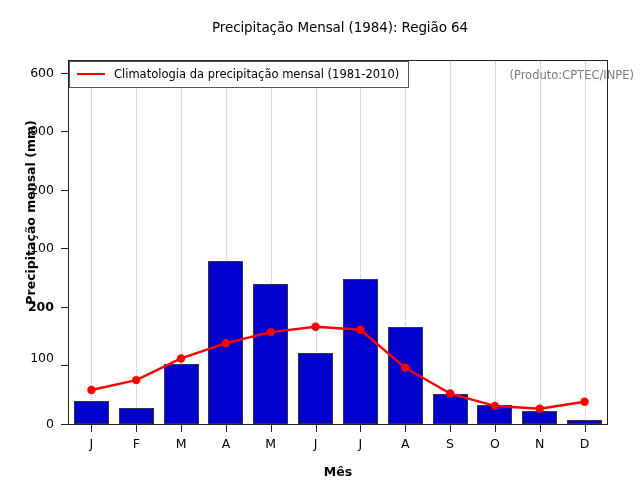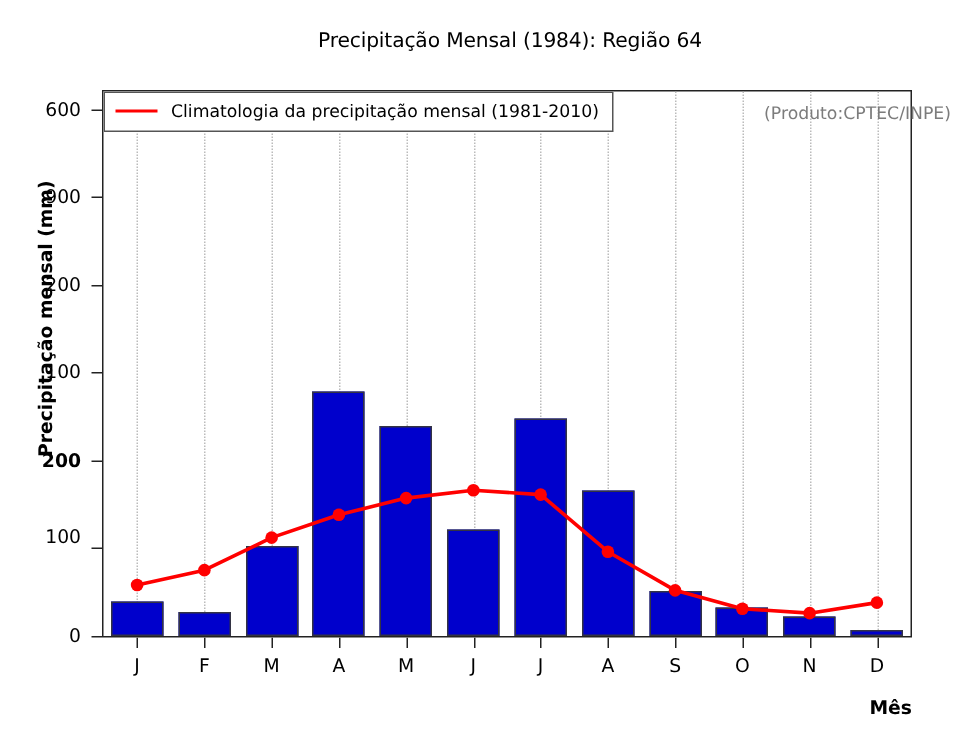--- a/index.html
+++ b/index.html
@@ -93,21 +93,21 @@
     text-align: center;
     transform: rotate(-90deg);
     font-size: 12.5px;
     font-weight: bold;
   }
   #x-axis-title {
     position: absolute;
     left: 68px;
     top: 464px;
     width: 540px;
-    text-align: right;
+    text-align: center;
     font-size: 12.5px;
     font-weight: bold;
   }
   
   .gridline {
     position: absolute;
     top: 0;
     bottom: 0;
     width: 1px;
     border-left: 1px dotted #bbbbbb;

